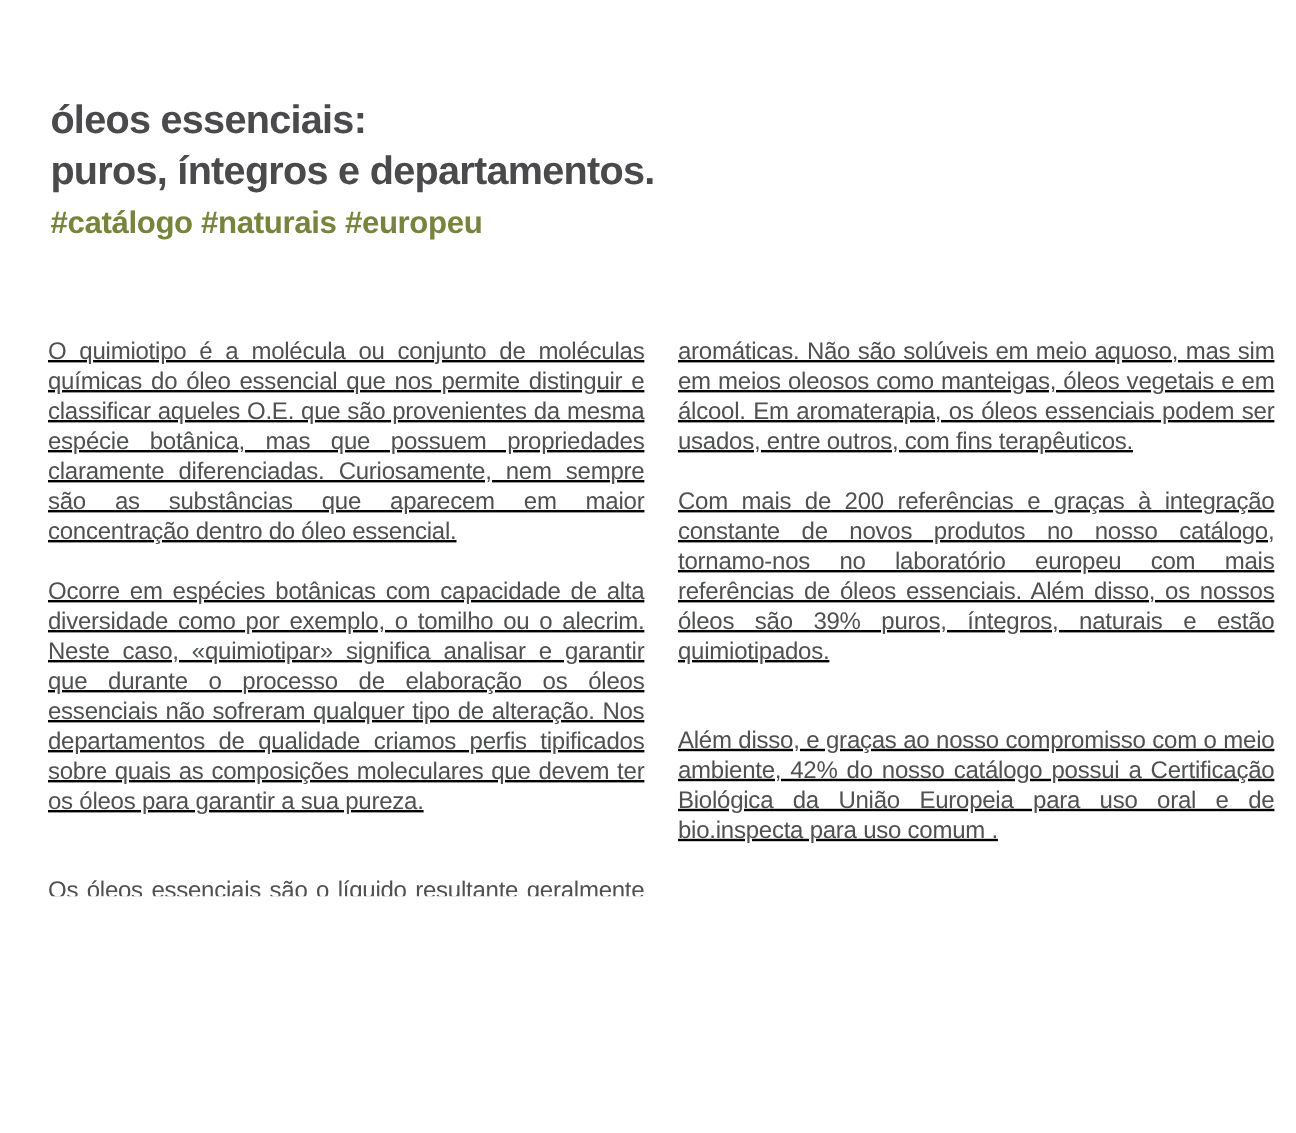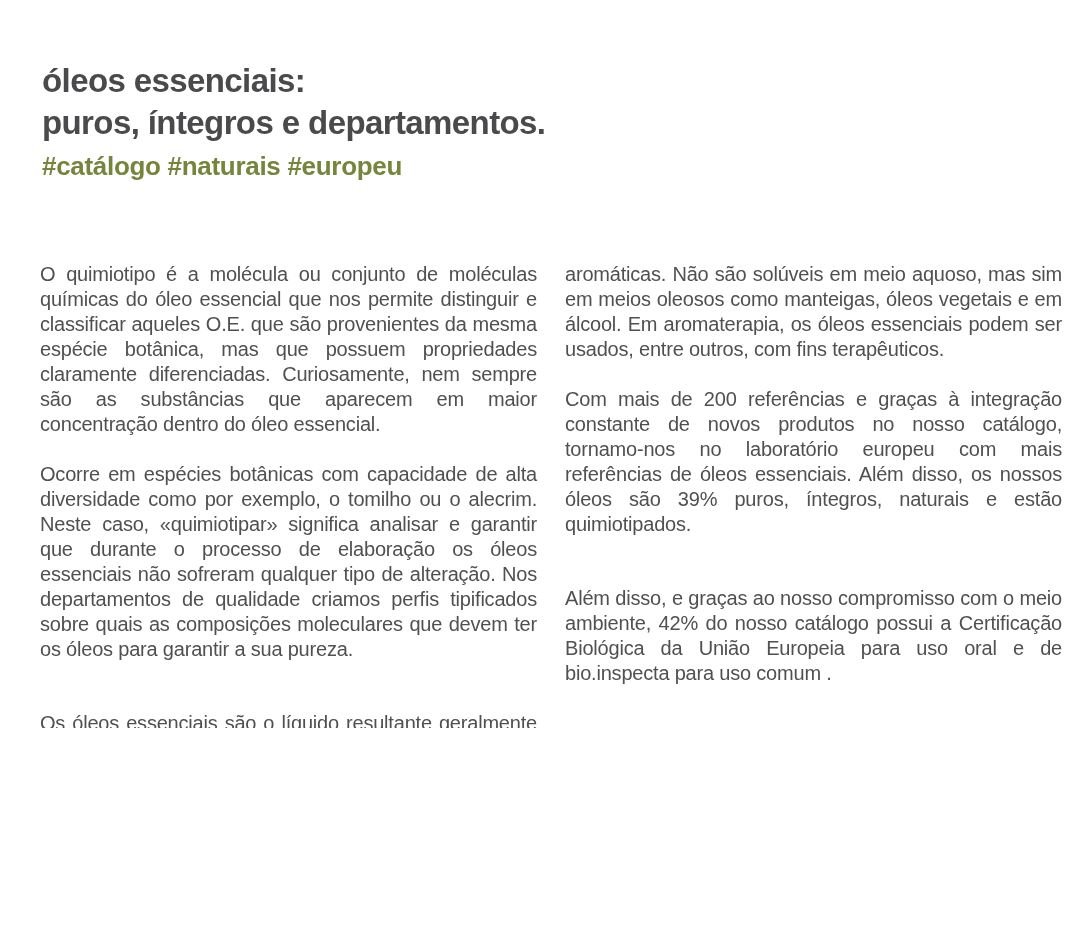--- a/index.html
+++ b/index.html
@@ -8,20 +8,21 @@
     padding: 0;
     background: #ffffff;
   }
   .page {
     position: relative;
     width: 1080px;
     height: 728px;
     background: #ffffff;
     overflow: hidden;
     font-family: "Liberation Sans", "DejaVu Sans", sans-serif;
+    margin-top: 19px;
   }
 
   
   .page-header {
     position: absolute;
     left: 42px;
     top: 60px;
     right: 34px;
   }
   .page-title {
@@ -42,20 +43,21 @@
   }
 
   
   .columns {
     position: absolute;
     top: 262px;
     left: 40px;
     right: 18px;
     display: flex;
     gap: 28px;
+    text-decoration: underline;
   }
   .col {
     flex: 1 1 0;
     min-width: 0;
   }
   .col p {
     margin: 0;
     font-size: 20px;
     line-height: 25px;
     letter-spacing: -0.2px;

